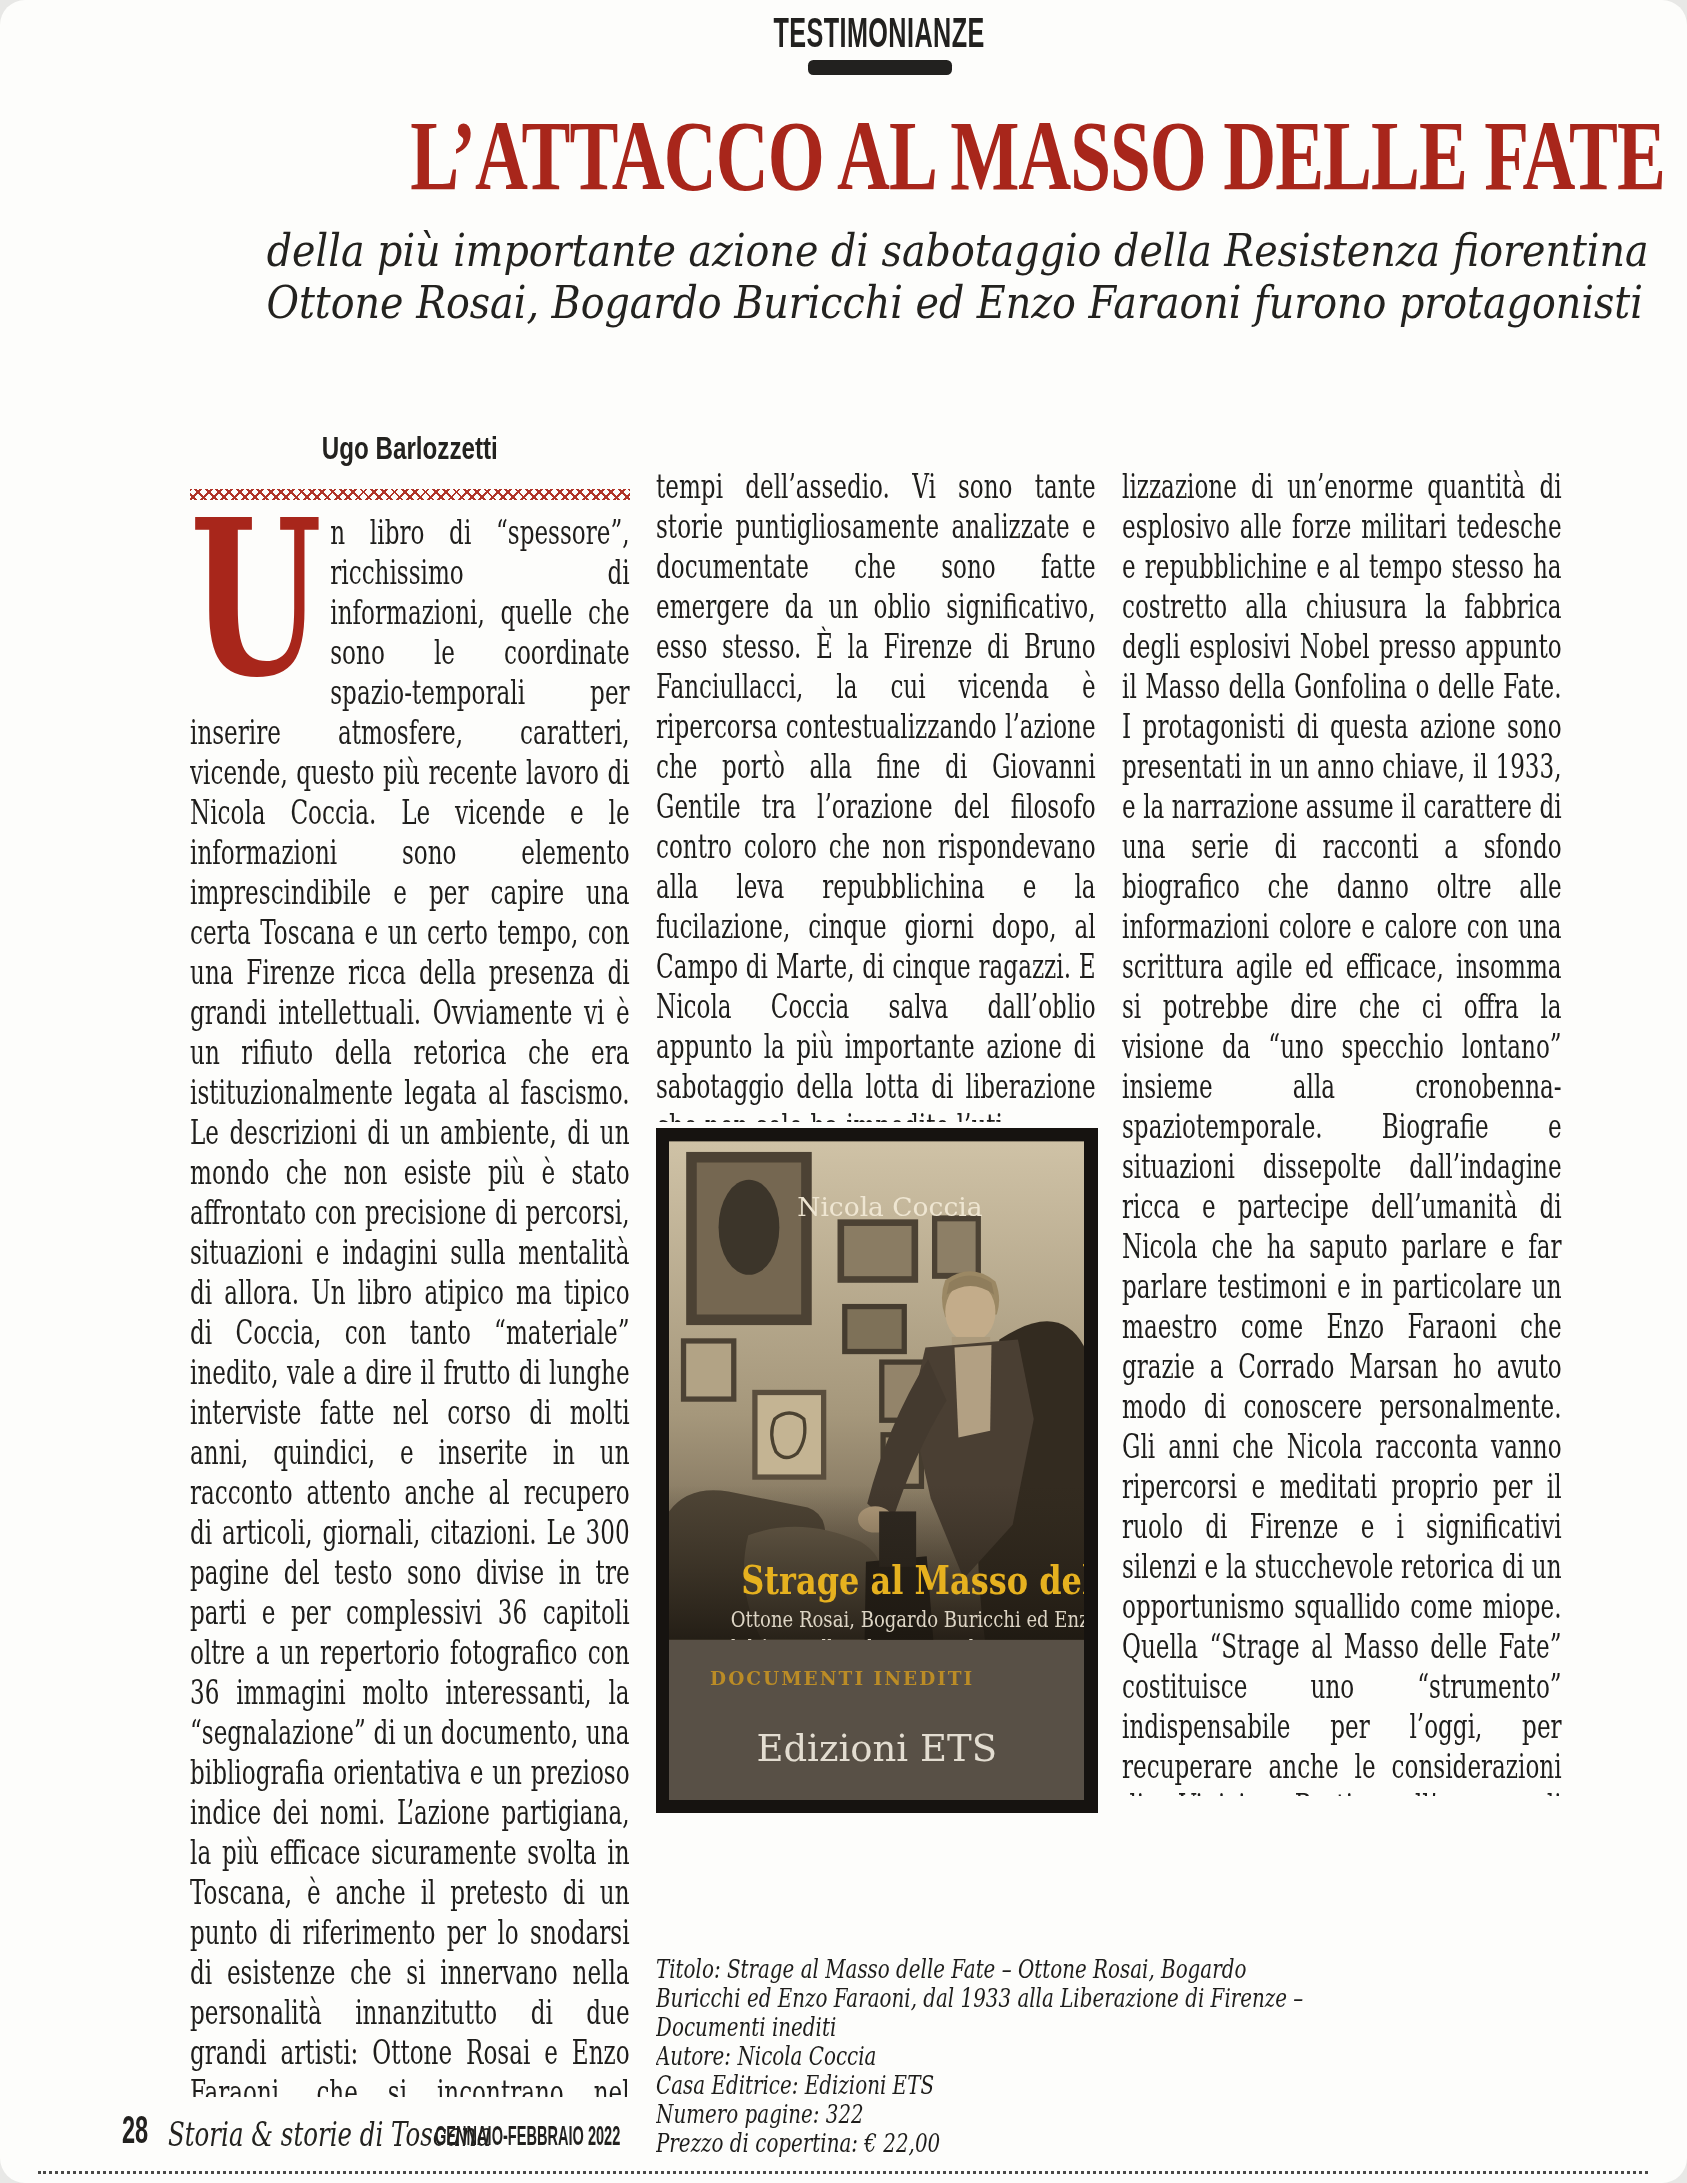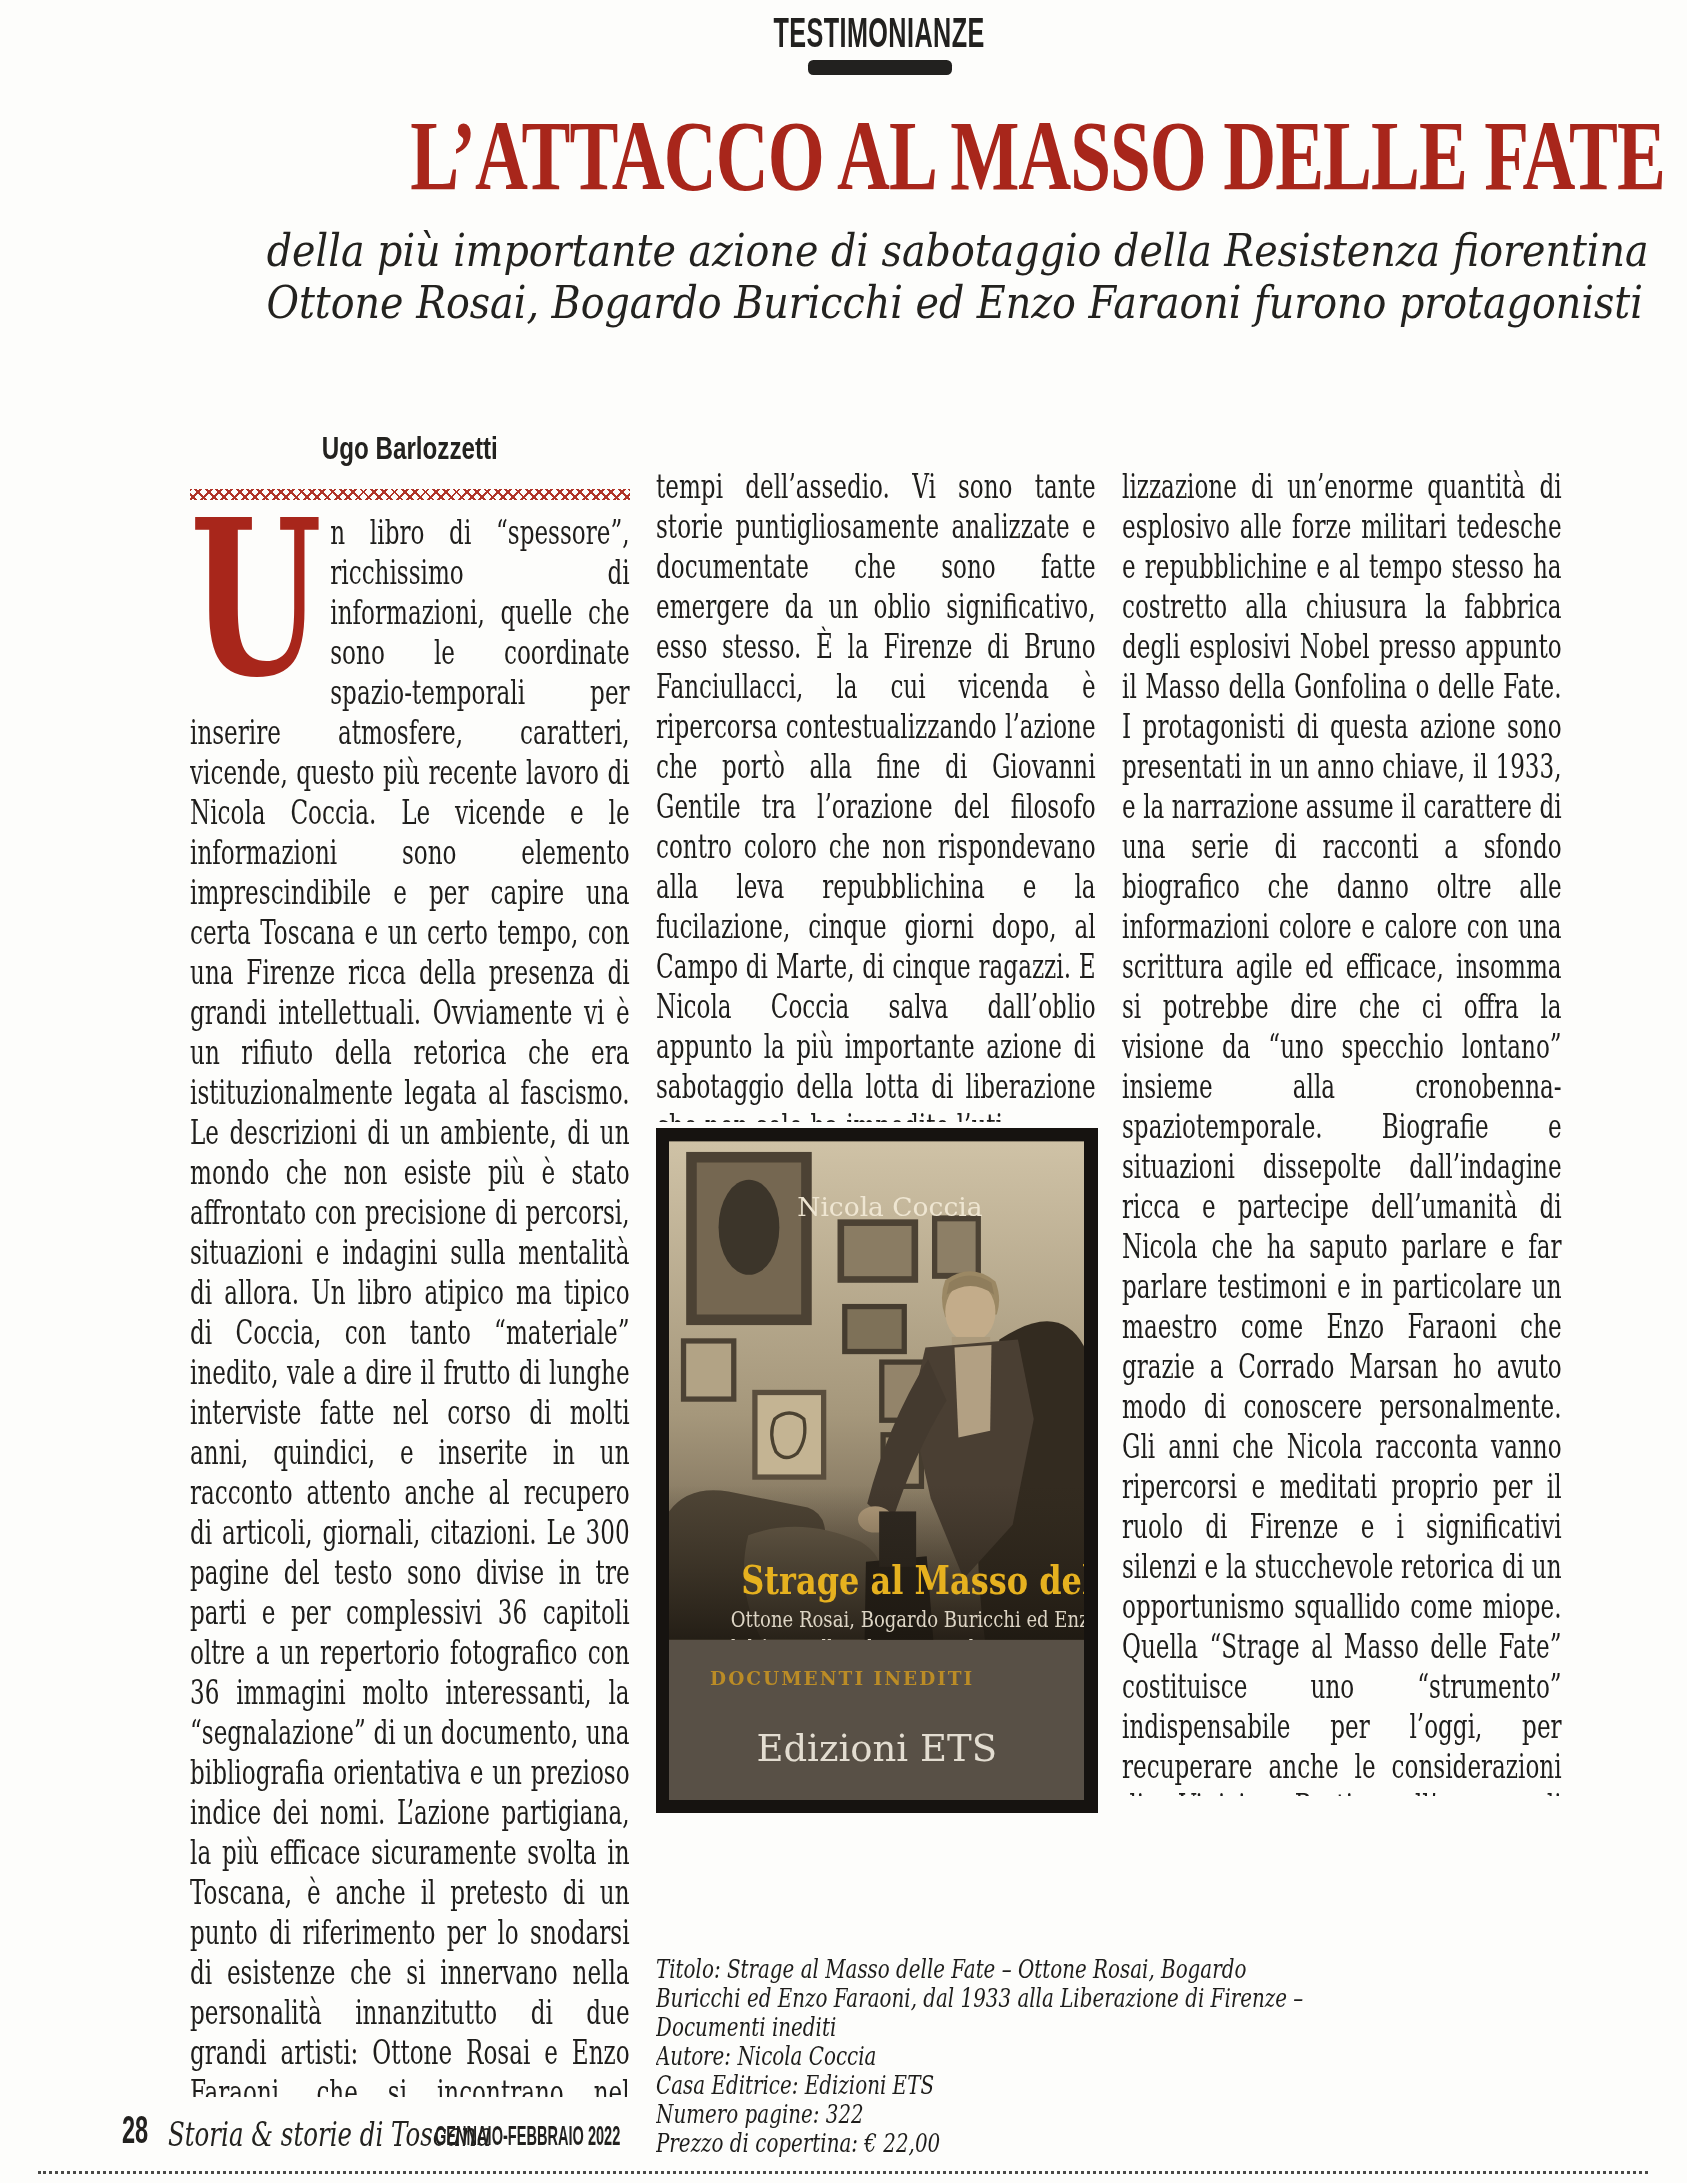--- a/index.html
+++ b/index.html
@@ -3,20 +3,21 @@
 <meta charset="utf-8">
 <style>
   html,body{margin:0;padding:0;background:#e8e8e6;}
   .page{
     position:relative;
     width:1687px;height:2183px;
     background:#fdfdfb;
     overflow:hidden;
     font-family:"DejaVu Serif", serif;
     color:#1e1d1b;
+    border-radius:25px;
   }
   
   .cx{display:inline-block;transform:scaleX(var(--sx,.7));transform-origin:0 50%;white-space:nowrap;}
   .cxc{display:inline-block;transform:scaleX(var(--sx,.7));transform-origin:50% 50%;white-space:nowrap;}
 
   
   .kicker-row{position:absolute;left:190px;top:9.3px;width:1378px;text-align:center;}
   .kicker{font-family:"Liberation Sans",sans-serif;font-weight:bold;font-size:42px;letter-spacing:0.7px;color:#22211f;--sx:.6;}
   .kicker-bar{position:absolute;left:808px;top:60px;width:144px;height:15px;background:#22211f;border-radius:5.3px;}
   .title-row{position:absolute;left:190px;top:99px;width:1378px;text-align:left;}

